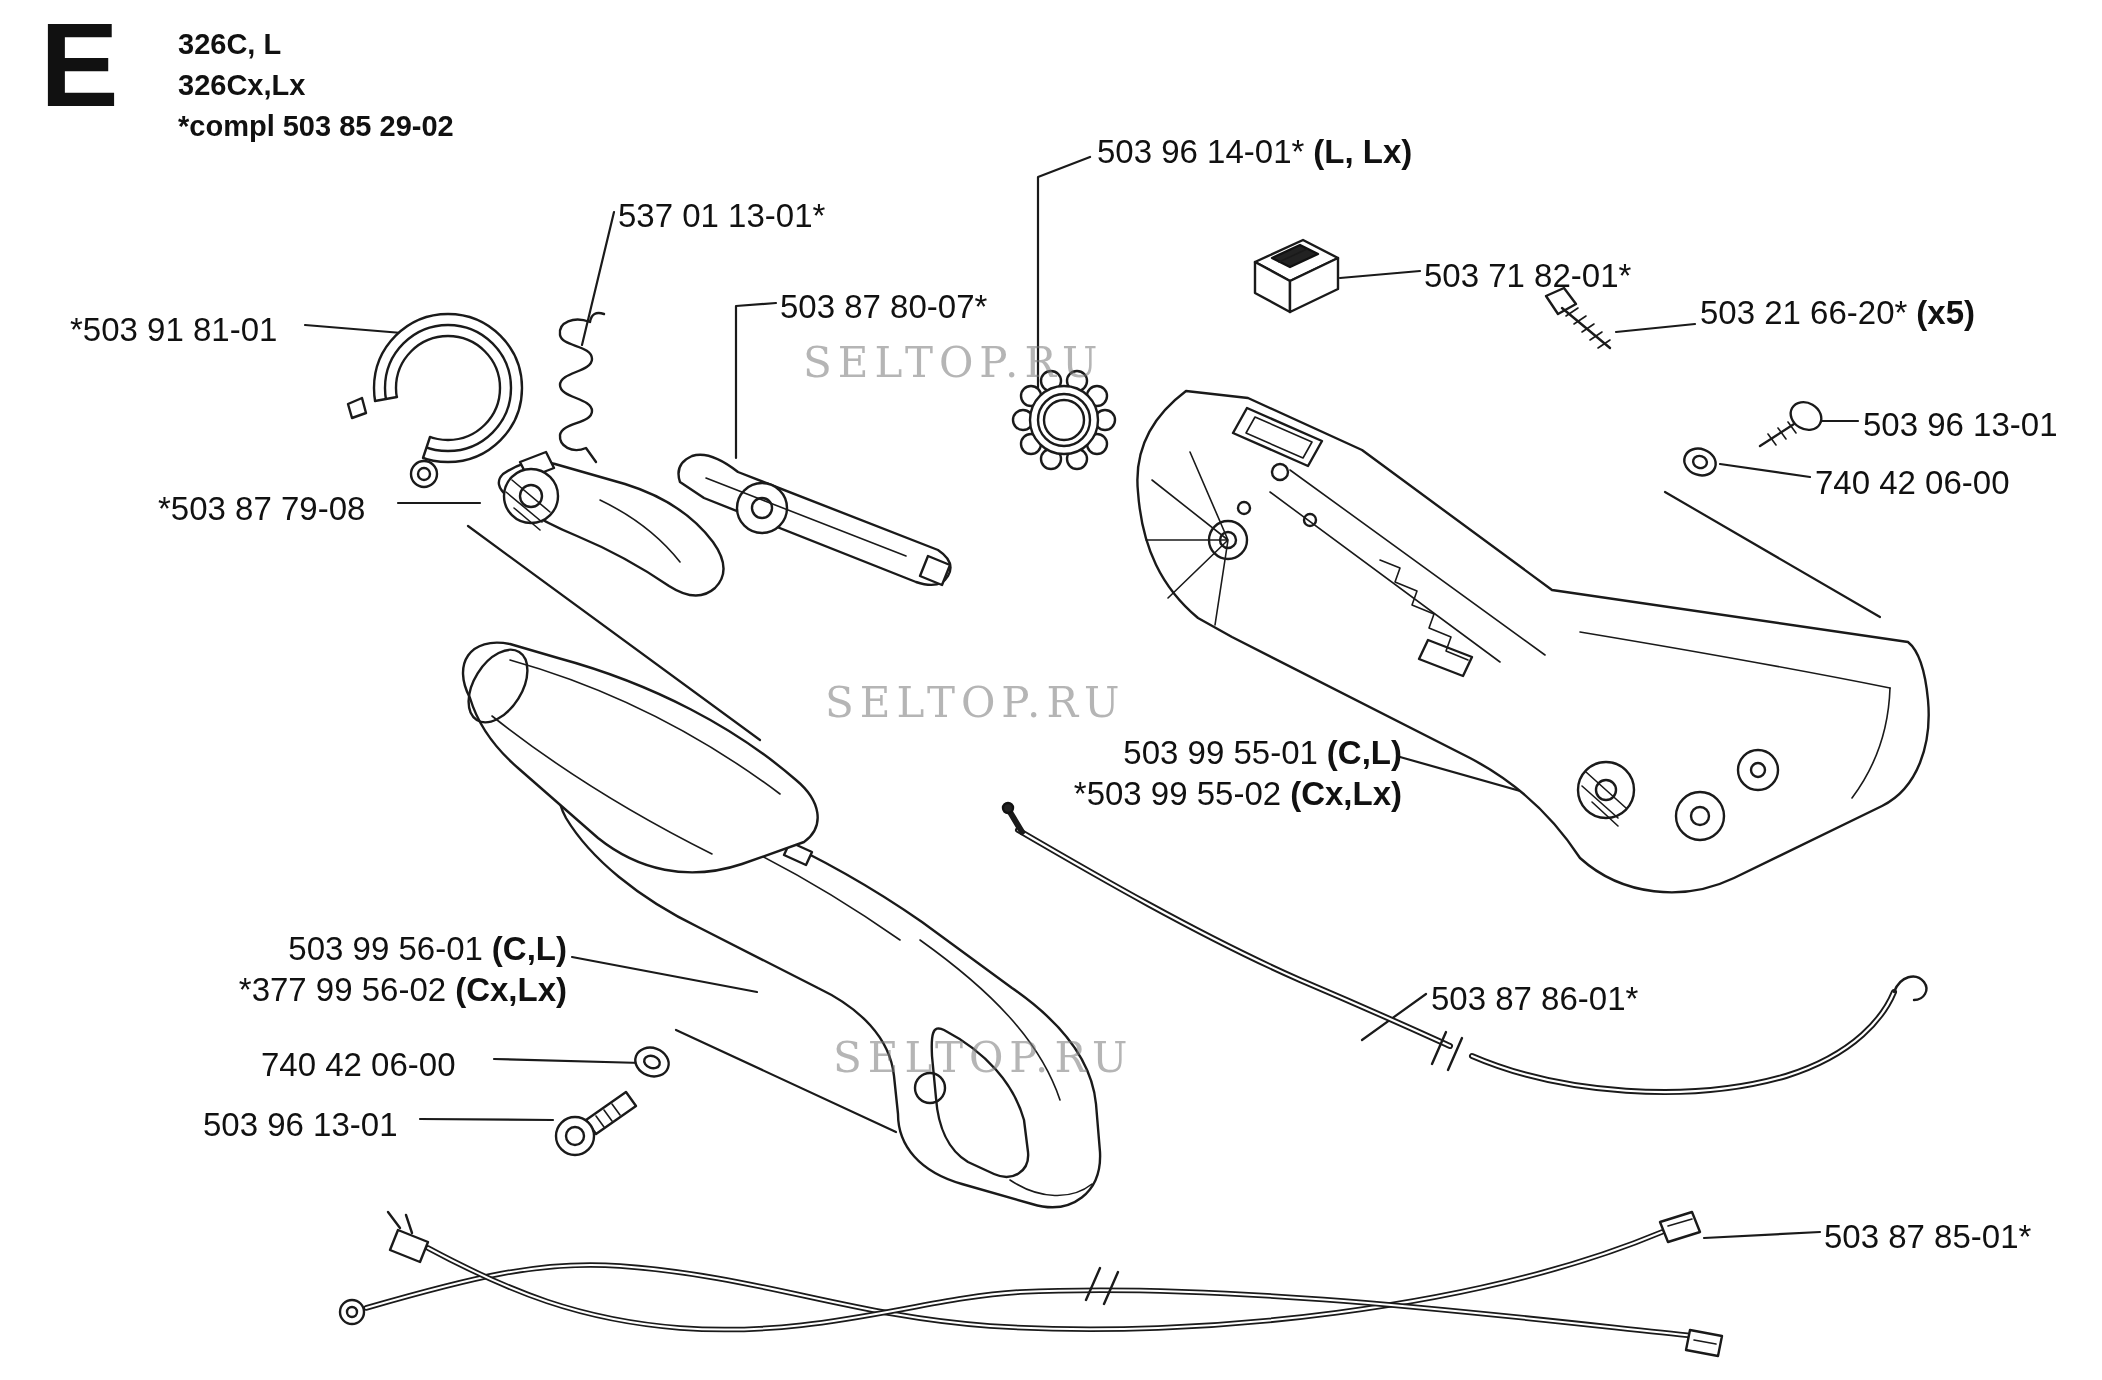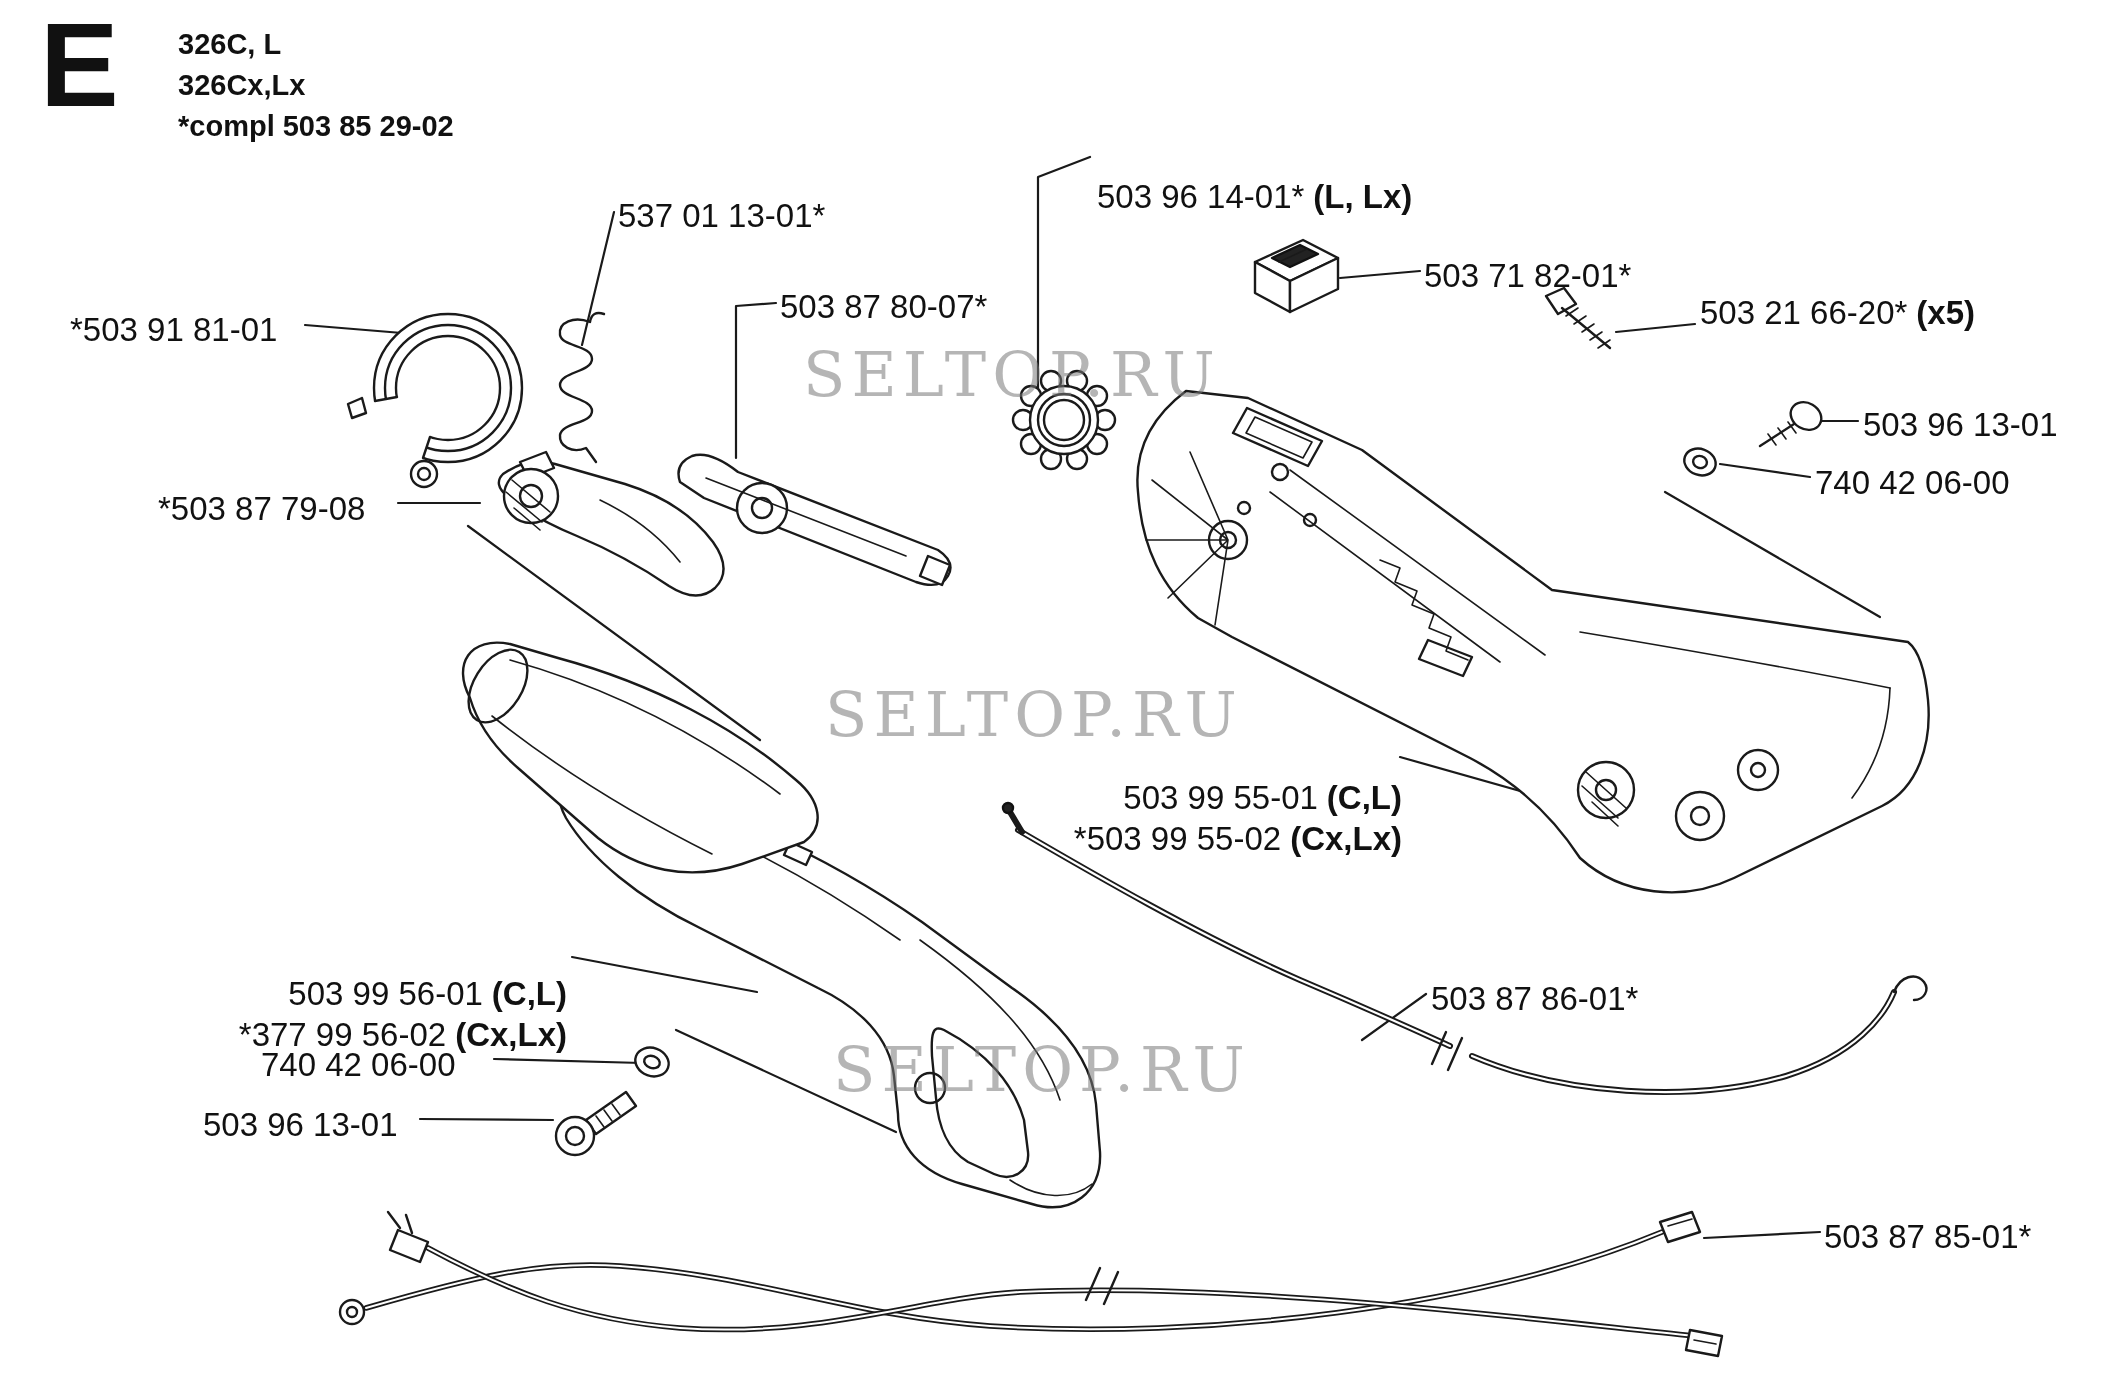--- a/index.html
+++ b/index.html
@@ -4,26 +4,26 @@
 <style>
   * { margin:0; padding:0; box-sizing:border-box; }
   html,body { width:2102px; height:1380px; background:#fff; font-family:"Liberation Sans", sans-serif; }
   .page { position:relative; width:2102px; height:1380px; background:#fff; overflow:hidden; }
   .diagram-svg { position:absolute; left:0; top:0; width:2102px; height:1380px; z-index:1; }
 
   .hdr-letter { position:absolute; left:40px; top:6px; font-size:118px; font-weight:bold; color:#111; line-height:1; z-index:5; }
   .hdr-block  { position:absolute; left:142px; top:24px; font-size:29px; font-weight:bold; color:#111; line-height:41px; z-index:5; white-space:nowrap;margin-left:36px; }
 
   .label { position:absolute; font-size:33px; color:#111; white-space:nowrap; z-index:5; line-height:38px; }
-  .label.pair { line-height:41px;margin-top:45px; }
+  .label.pair { line-height:41px; }
   .label .variant { font-weight:bold; }
   .label .variant:not(:empty) { margin-left:9px; }
   .ralign { text-align:right; }
 
-  .watermark { position:absolute; font-family:"DejaVu Serif", serif; font-size:62px; letter-spacing:6px;
+  .watermark { position:absolute; font-family:"DejaVu Serif", serif; font-size:42px; letter-spacing:6px;
                color:rgba(120,120,120,0.55); z-index:6; white-space:nowrap; }
 
   
   .art path, .art circle, .art ellipse, .art line, .art polyline {
     stroke:#1a1a1a; stroke-width:2.4; fill:none; stroke-linecap:round; stroke-linejoin:round;
   }
   .art .fillw { fill:#ffffff; }
   .art .thin { stroke-width:1.6; }
   .art .leader { stroke-width:2.2; }
   .art .erase { stroke:#ffffff; fill:#ffffff; }

